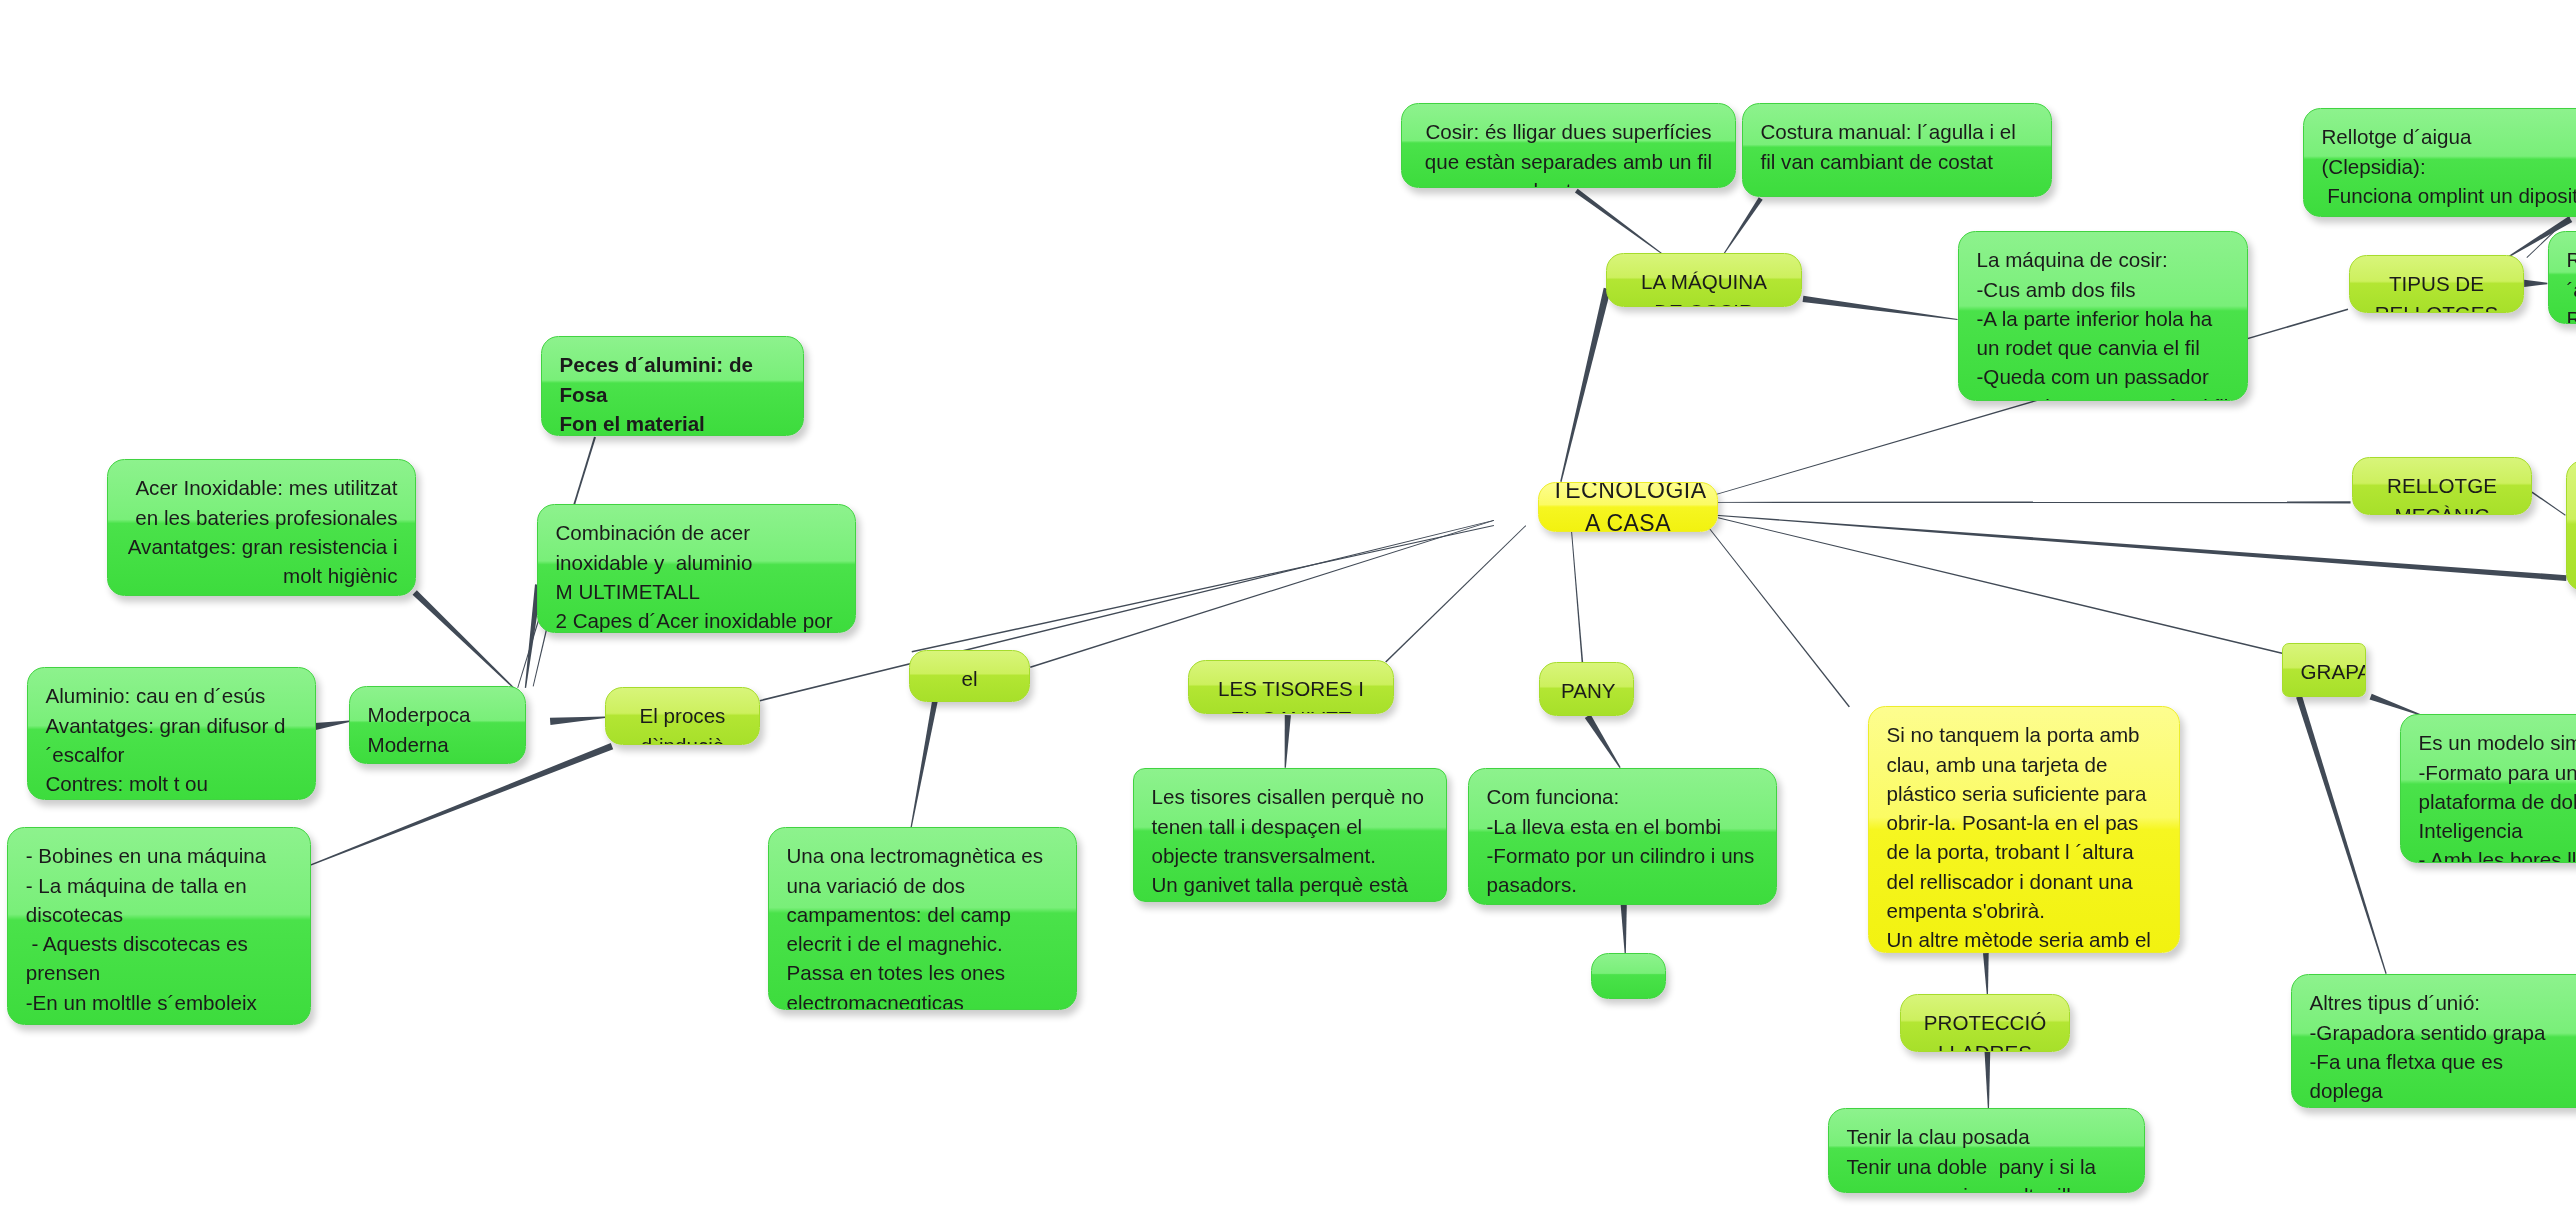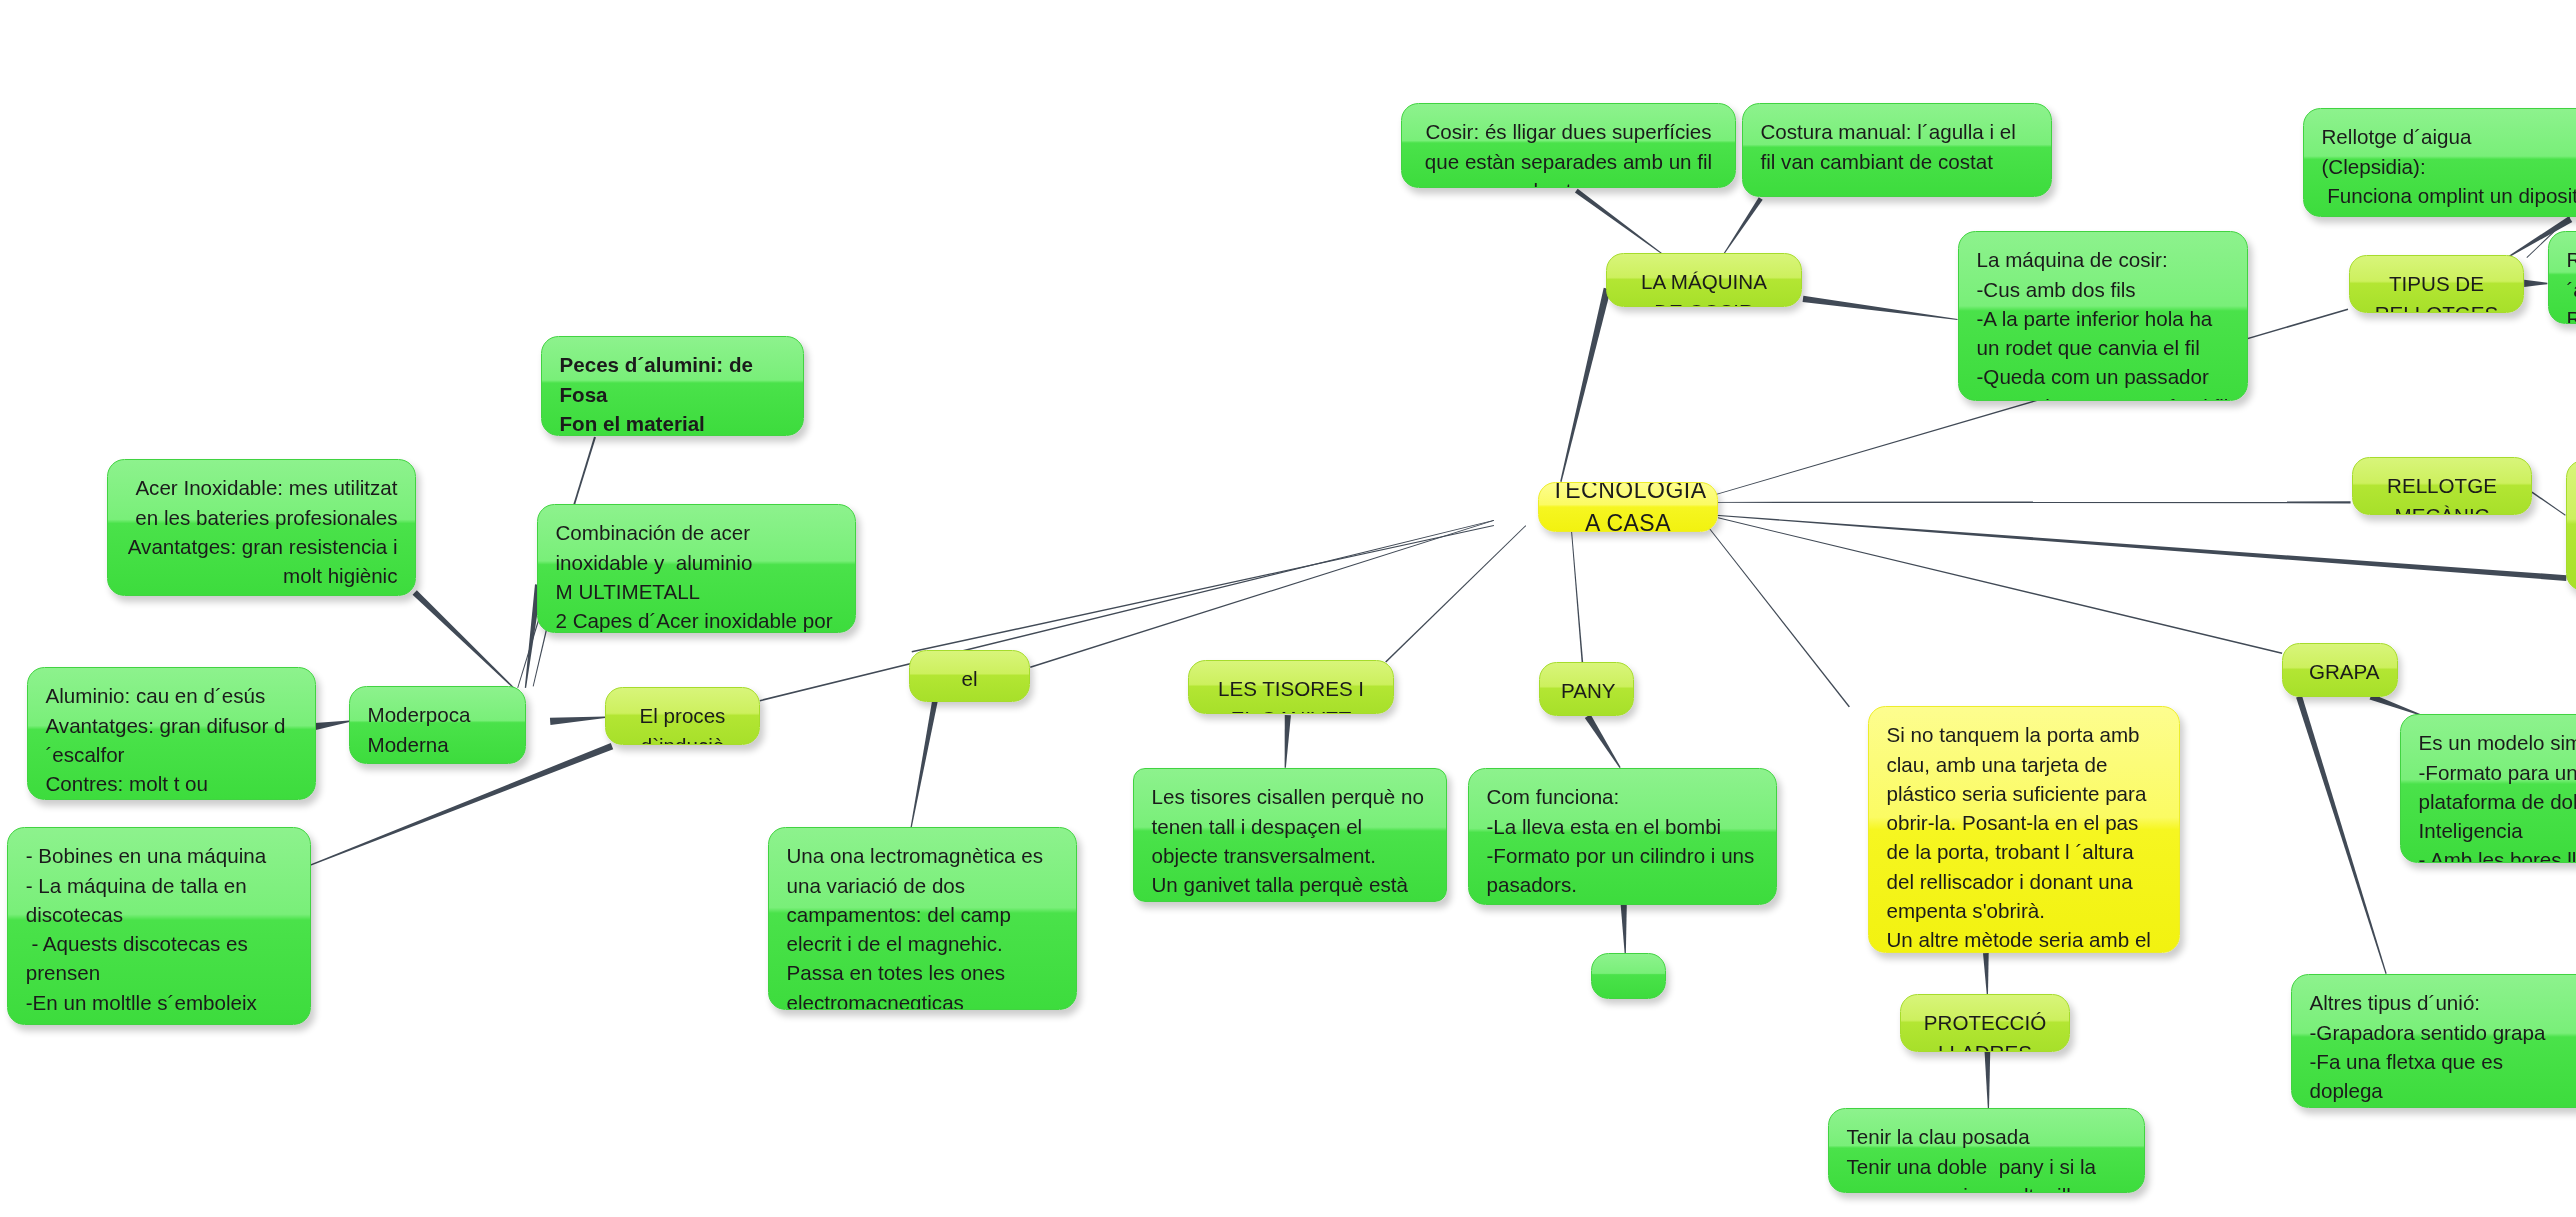--- a/index.html
+++ b/index.html
@@ -187,21 +187,21 @@
 -Formato por un cilindro i uns pasadors.
 -La clau te un perfil determinado.
 -La disposición del pasaporte a la mateixa altura obrera la porta.</span></div>
       <div class="node n-green" style="left: 1591px; top: 953px; width: 75px; height: 46px;"><span></span></div>
       <div class="node n-yellow" style="left: 1833px; top: 706px; width: 312px; height: 247px; margin-left: 35px;"><span>Si no tanquem la porta amb clau, amb una tarjeta de plástico seria suficiente para obrir-la. Posant-la en el pas de la porta, trobant l ´altura del relliscador i donant una empenta s'obrirà.
 Un altre mètode seria amb el pany tancat amb clau. Amb unes eines forçaría el pany i no trigaría més d´un minut en obrir-la
 També tenim el mètode topando que amb una clau mestre i un martell gires lligerament la clau i amb petits cops s´obiri-ria la porta ..</span></div>
       <div class="node n-lime" style="left: 1900px; top: 994px; width: 170px; height: 58px; text-align: center;"><span>PROTECCIÓ LLADRES</span></div>
       <div class="node n-green" style="left: 1828px; top: 1108px; width: 317px; height: 85px;"><span>Tenir la clau posada
 Tenir una doble  pany i si la peça es maciza molt millor</span></div>
-      <div class="node n-lime" style="left: 2282px; top: 643px; width: 116px; height: 54px; text-align: right;"><span>GRAPA</span></div>
+      <div class="node n-lime" style="left: 2282px; top: 643px; width: 84px; height: 54px; text-align: right; border-radius: 7px;"><span>GRAPA</span></div>
       <div class="node n-green" style="left: 2400px; top: 714px; width: 307px; height: 149px;"><span>Es un modelo simple:
 -Formato para una plataforma de doble Inteligencia
 - Amb les bores lleugerement doblegades per travessar millor el paper
 - Un cop que es doblegan quedan enganchades
 -Ja no es podeb deixar anar</span></div>
       <div class="node n-green" style="left: 2291px; top: 974px; width: 309px; height: 134px;"><span>Altres tipus d´unió:
 -Grapadora sentido grapa
 -Fa una fletxa que es doplega
 -Al´altre costat hola ha unpunt d´unió
 -Es fica la fletxa al´altre forat i queda ajuntat</span></div>

